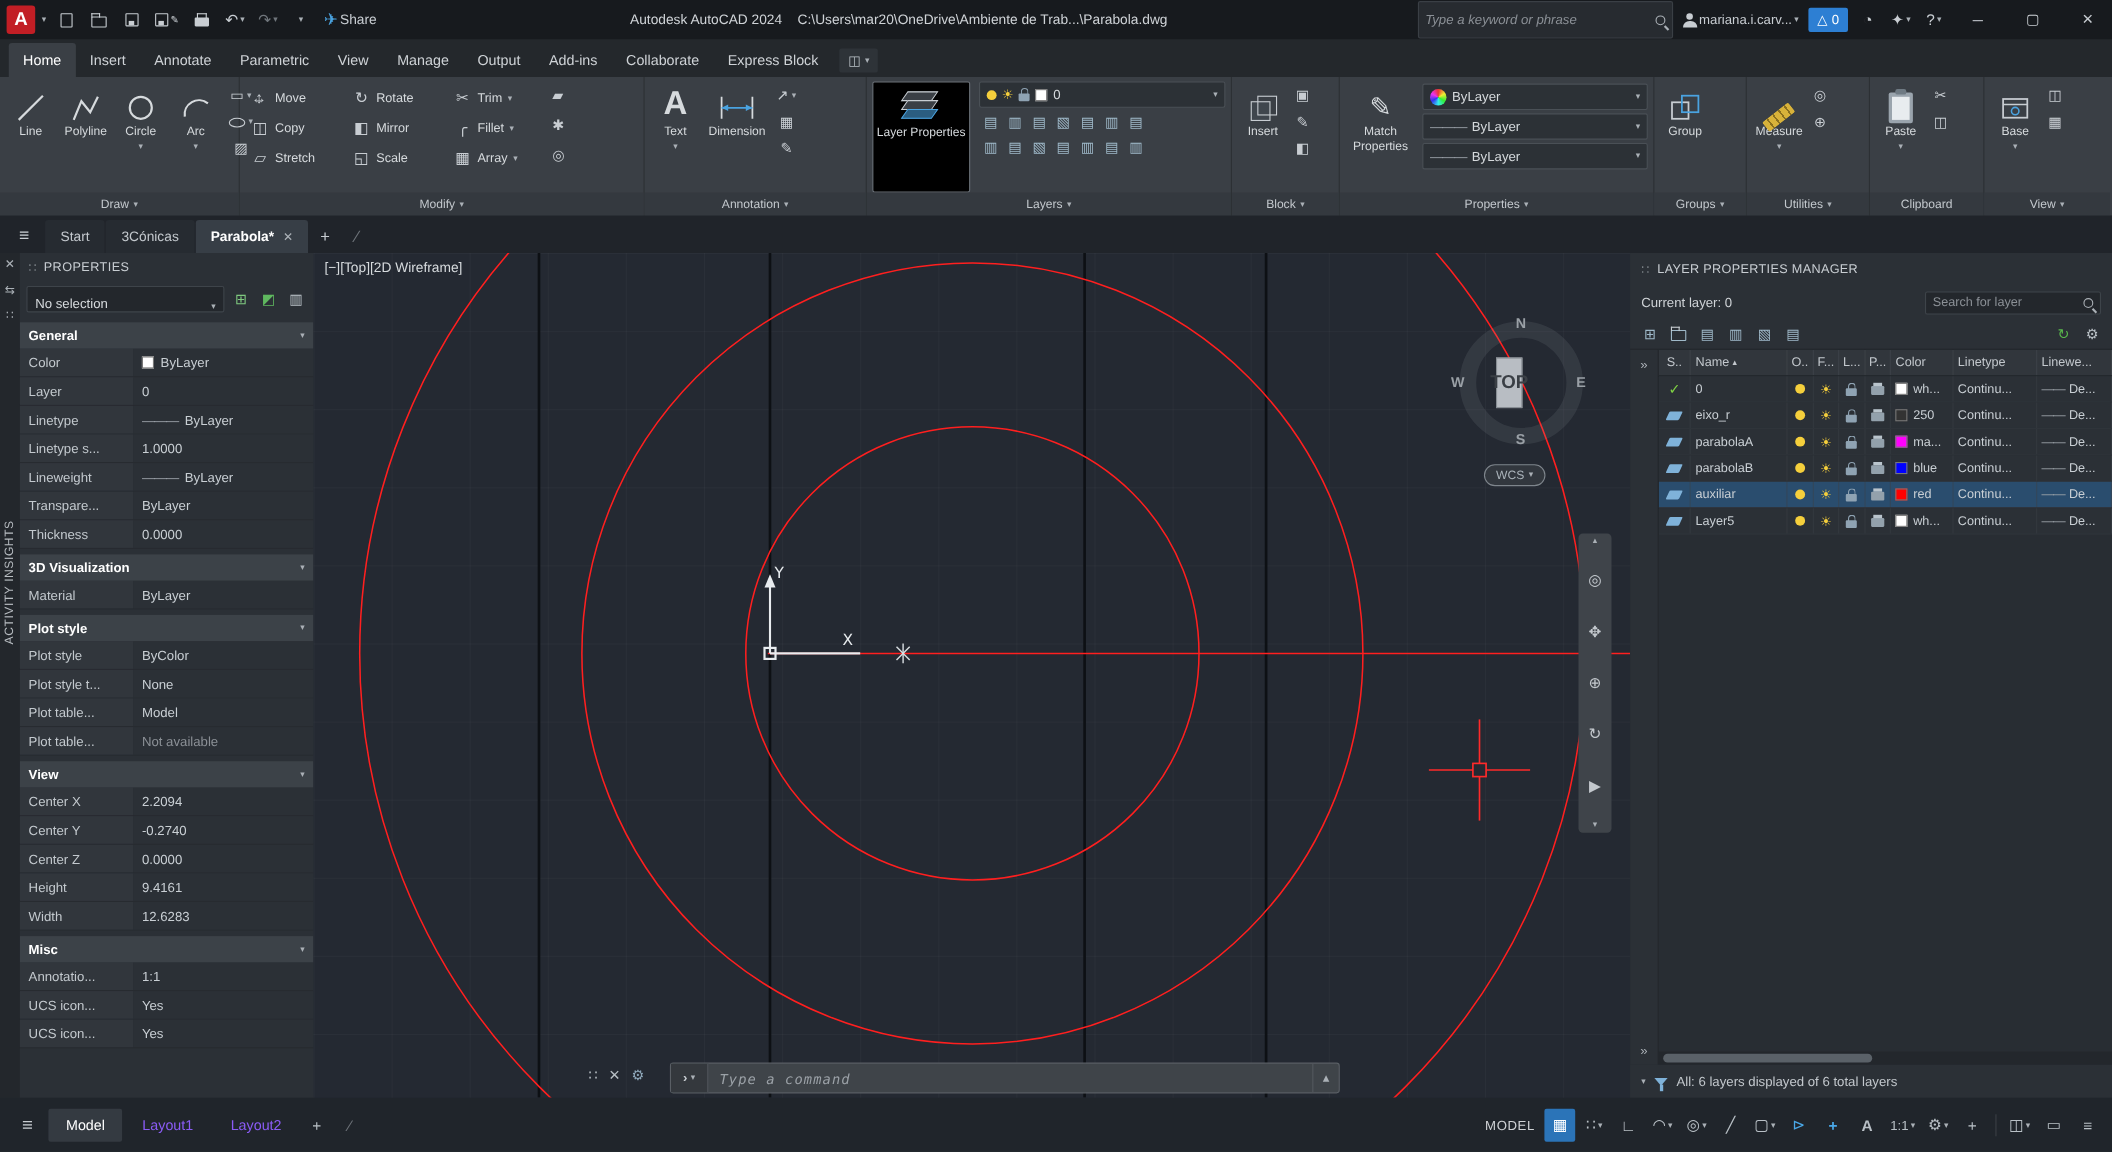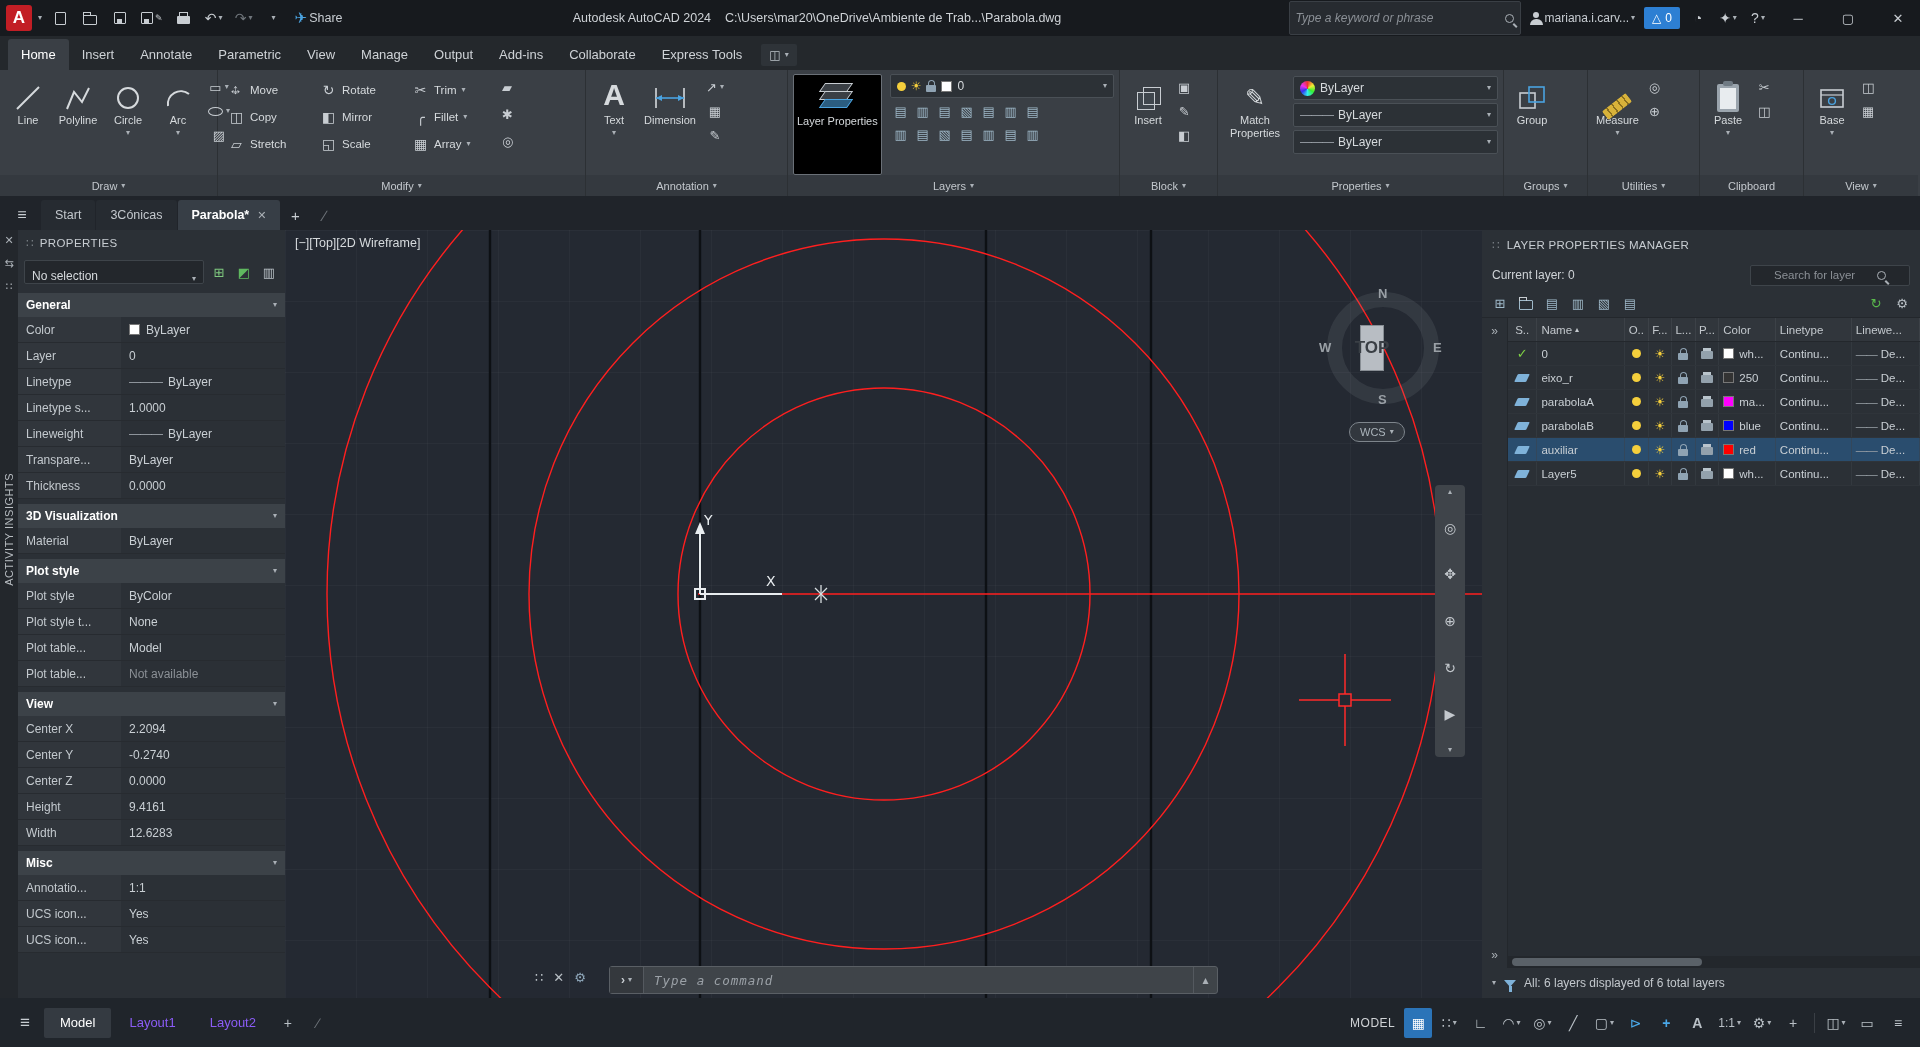--- a/index.html
+++ b/index.html
@@ -125,21 +125,21 @@
   .cmd-cap{width:34px;height:100%;background:#34383d;display:flex;align-items:center;justify-content:center;gap:3px;color:#c8cdd2;border-right:1px solid #54595f}
   .cmdbar input{flex:1;background:transparent;border:none;outline:none;color:#84cc16;font-style:italic;
     font-family:"DejaVu Sans Mono",monospace;font-size:12.5px;padding:0 10px;letter-spacing:1px}
   .cmdbar input::placeholder{color:#9ba1a7;font-style:italic}
   .cmd-end{width:24px;height:100%;display:flex;align-items:center;justify-content:center;color:#aab0b6;border-left:1px solid #54595f}
   
   .lmgr{position:absolute;right:0;top:0;width:438px;height:768px;background:#2b3036;display:flex;flex-direction:column}
   .lm-title{height:30px;display:flex;align-items:center;gap:7px;padding:0 10px;color:#c8cdd2;font-size:11.5px;letter-spacing:.3px}
   .lm-cur{height:30px;display:flex;align-items:center;padding:0 10px;gap:8px}
   .lm-cur .grow{flex:1}
-  .lm-search{width:160px;height:21px;background:#23272c;border:1px solid #3e444a;border-radius:2px;display:flex;align-items:center;padding:0 23px;gap:21px}
+  .lm-search{width:160px;height:21px;background:#23272c;border:1px solid #3e444a;border-radius:2px;display:flex;align-items:center;padding:0 6px;gap:21px}
   .lm-search input{flex:1;min-width:0;background:transparent;border:none;outline:none;color:#c9cfd4;font-size:11.5px}
   .lm-search input::placeholder{color:#8b9096}
   .lm-tools{height:28px;display:flex;align-items:center;gap:6px;padding:0 8px;border-bottom:1px solid #23272c}
   .lm-tools .grow{flex:1}
   .lt-ic{width:20px;height:20px;display:flex;align-items:center;justify-content:center;color:#9fb9c9;font-size:13px}
   .lm-grid{flex:1;display:flex;overflow:hidden;background:#282d33}
   .lm-collapse{width:26px;background:#2b3036;border-right:1px solid #23272c;display:flex;flex-direction:column;justify-content:space-between;align-items:center;padding:6px 0;color:#aab0b6;font-size:12px}
   .lm-table{flex:1;display:flex;flex-direction:column;overflow:hidden}
   .lm-head{display:flex;height:24px;background:#31363c;border-bottom:1px solid #23272c;color:#c3c8cd;font-size:11.5px}
   .lm-head>div{display:flex;align-items:center;padding:0 4px;border-right:1px solid #3c4147;overflow:hidden;white-space:nowrap}
@@ -250,21 +250,21 @@
 <div class="ribbontabs">
   <div class="rtab active">Home</div>
   <div class="rtab">Insert</div>
   <div class="rtab">Annotate</div>
   <div class="rtab">Parametric</div>
   <div class="rtab">View</div>
   <div class="rtab">Manage</div>
   <div class="rtab">Output</div>
   <div class="rtab">Add-ins</div>
   <div class="rtab">Collaborate</div>
-  <div class="rtab">Express Tools</div>
+  <div class="rtab">Express Block</div>
   <div class="rtab-extra">
       <span>◫</span>
       <span class="caret">▾</span>
     </div>
 </div>
 
 <div class="ribbon">
 
   <div class="rpanel" style="width:218px">
     <div class="rbody">

